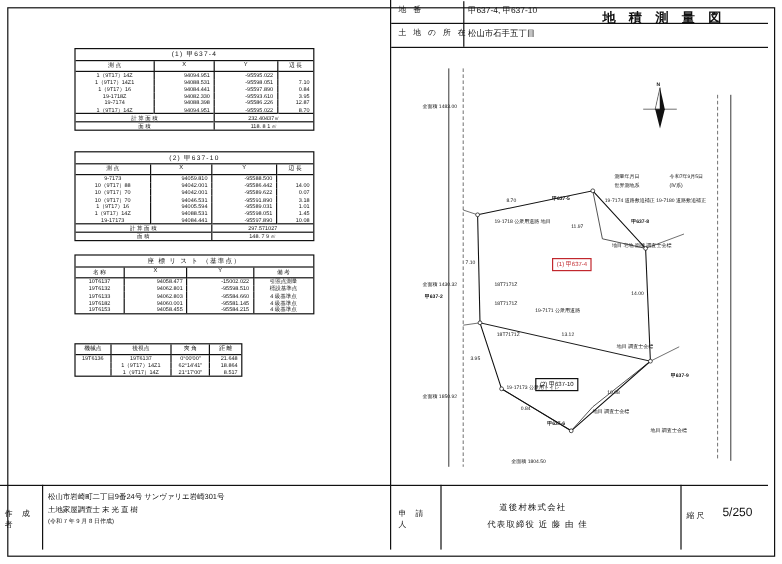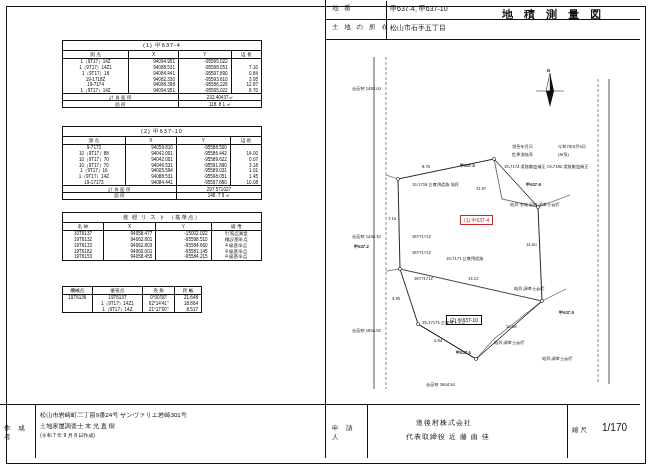--- a/index.html
+++ b/index.html
@@ -379,16 +379,16 @@
   <div class="footR">
     <div class="c1">
       <span>申 請 人</span>
     </div>
     <div class="c2">
       <div class="l1">道後村株式会社</div>
       <div class="l2">代表取締役 近 藤 由 佳</div>
     </div>
     <div class="c3">
       <div class="lab">縮尺</div>
-      <div class="val">1/170</div>
+      <div class="val">5/250</div>
     </div>
   </div>
 </div>
 
 </body></html>

